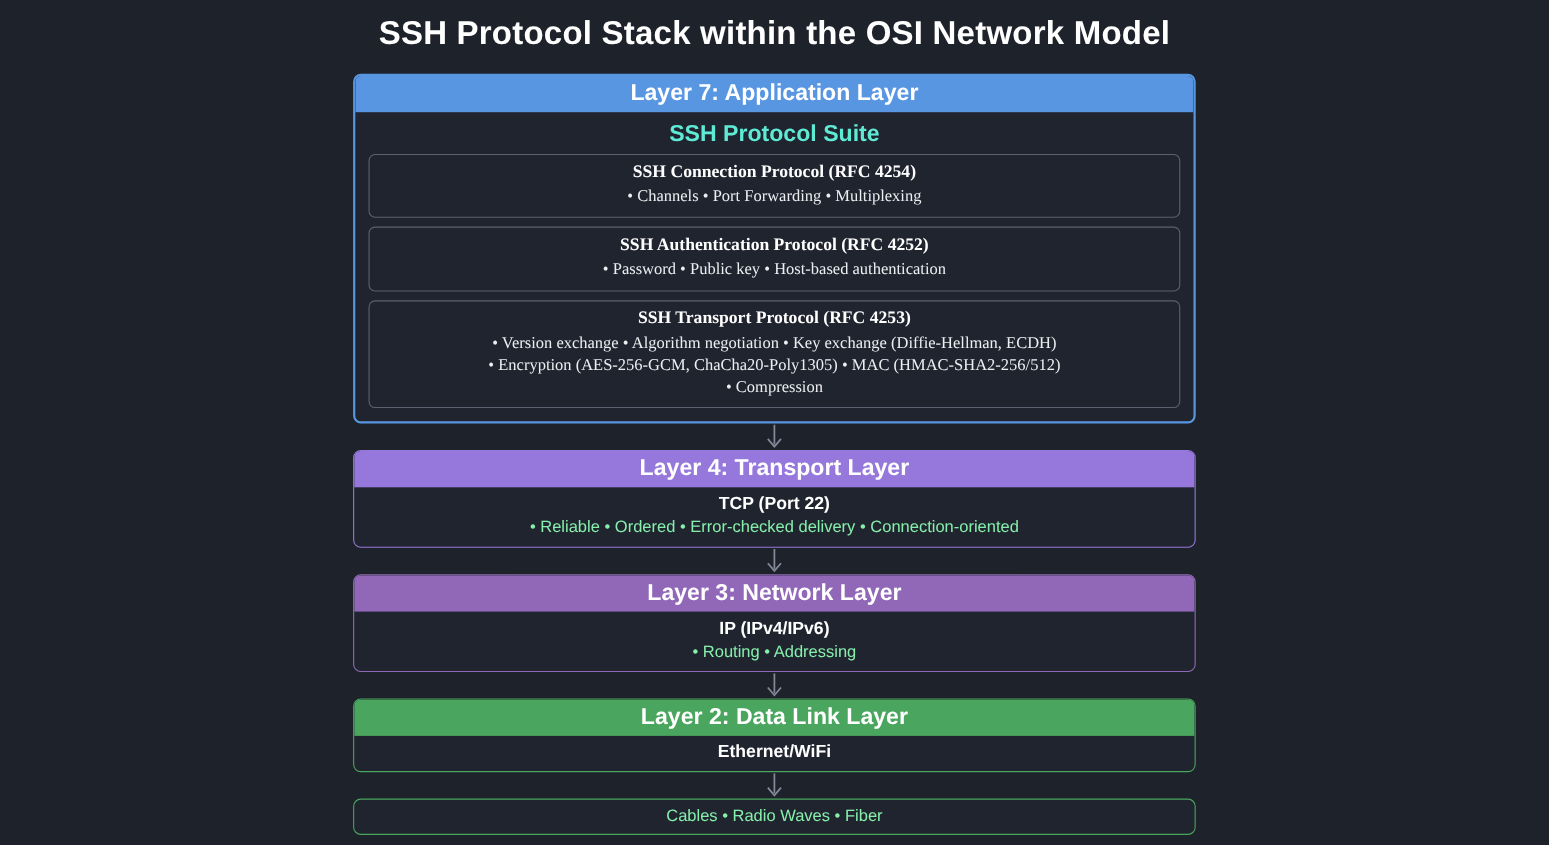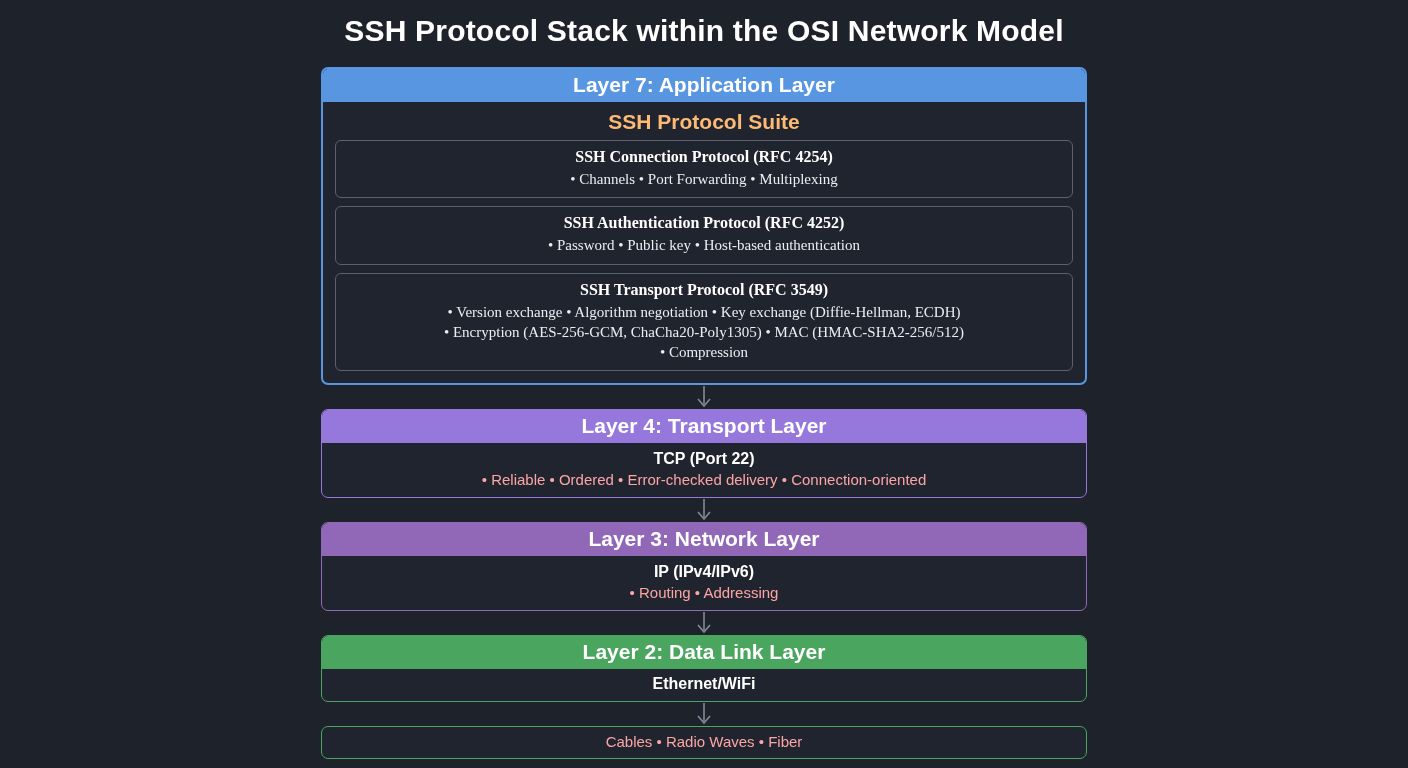--- a/index.html
+++ b/index.html
@@ -48,21 +48,21 @@
   }
   .blue   .layer-header { background: #5896e2; }
   .purple-bright .layer-header { background: #9678dd; }
   .purple-muted  .layer-header { background: #9168b8; }
   .green  .layer-header { background: #4aa55e; }
 
   .suite-title {
     text-align: center;
     font-size: 21px;
     font-weight: 600;
-    color: #fdba74;
+    color: #5eead4;
     padding: 8px 0 6px 0;
   }
 
   .protocol-box {
     border: 1px solid #5a6170;
     border-radius: 6px;
     margin: 0 12px 8px 12px;
     padding: 7px 10px 8px 10px;
     text-align: center;
     font-family: Liberation Serif, serif;
@@ -85,21 +85,21 @@
     padding: 7px 10px 9px 10px;
   }
   .layer-body .body-title {
     font-size: 16px;
     font-weight: 700;
     color: #ffffff;
     margin-bottom: 3px;
   }
   .layer-body .body-detail {
     font-size: 15px;
-    color: #fca5a5;
+    color: #86efac;
   }
   .layer-body.single { padding: 6px 10px 8px 10px; }
   .layer-body.single .body-title { margin-bottom: 0; }
 
   .arrow-wrap {
     display: flex;
     justify-content: center;
     align-items: center;
     height: 24px;
   }
@@ -122,21 +122,21 @@
         <div class="protocol-title">SSH Connection Protocol (RFC 4254)</div>
         <div class="protocol-detail">• Channels • Port Forwarding • Multiplexing</div>
       </div>
 
       <div class="protocol-box">
         <div class="protocol-title">SSH Authentication Protocol (RFC 4252)</div>
         <div class="protocol-detail">• Password • Public key • Host-based authentication</div>
       </div>
 
       <div class="protocol-box">
-        <div class="protocol-title">SSH Transport Protocol (RFC 3549)</div>
+        <div class="protocol-title">SSH Transport Protocol (RFC 4253)</div>
         <div class="protocol-detail">• Version exchange • Algorithm negotiation • Key exchange (Diffie-Hellman, ECDH)</div>
         <div class="protocol-detail">• Encryption (AES-256-GCM, ChaCha20-Poly1305) • MAC (HMAC-SHA2-256/512)</div>
         <div class="protocol-detail">• Compression</div>
       </div>
     </div>
 
     <div class="arrow-wrap">
       <svg width="18" height="23" viewBox="0 0 18 23">
         <line x1="9" y1="0" x2="9" y2="18" stroke="#828a9a" stroke-width="1.6"></line>
         <polyline points="3,13 9,20 15,13" fill="none" stroke="#828a9a" stroke-width="1.6"></polyline>

